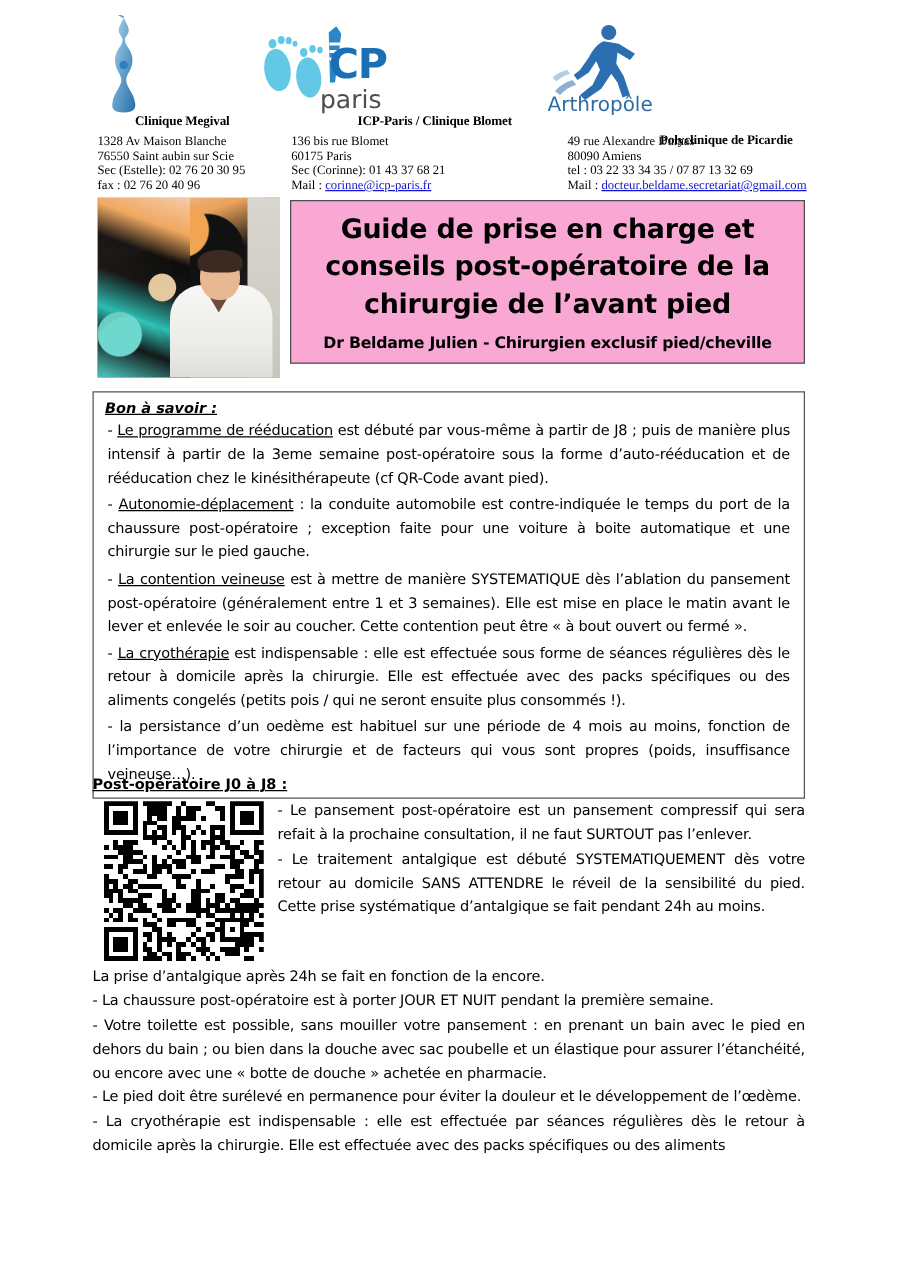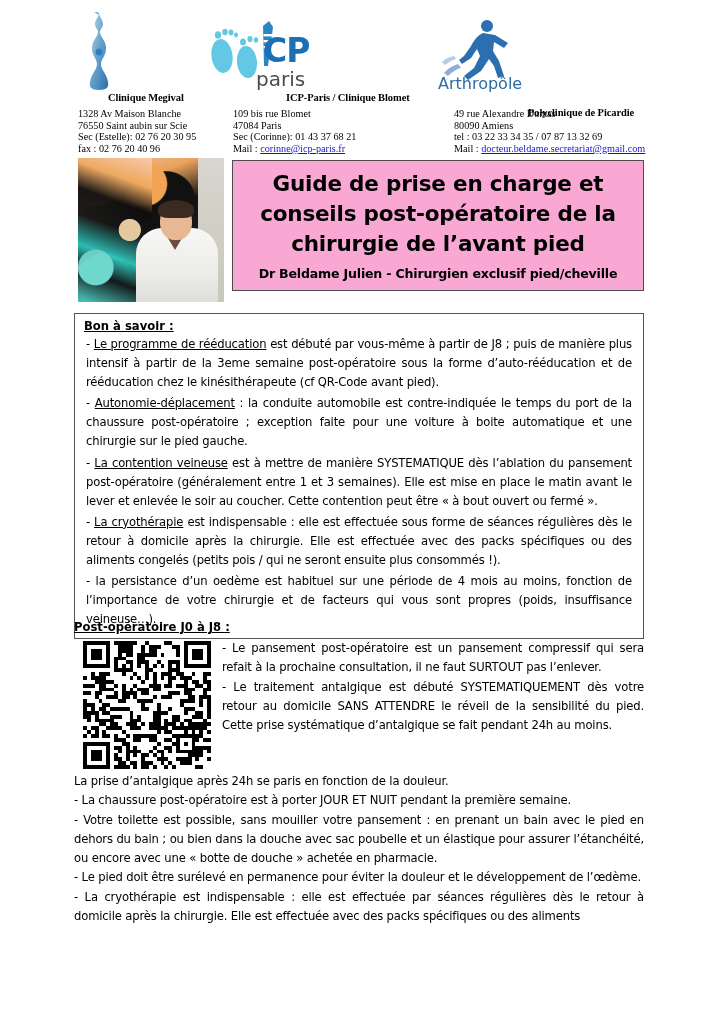--- a/index.html
+++ b/index.html
@@ -205,20 +205,21 @@
     box-sizing: border-box;
     padding: 5px 9px 7px 9px;
     background: #fff;
   }
   .sec-heading {
     font-family: "DejaVu Sans", sans-serif;
     font-weight: bold;
     font-size: 11.6px;
     text-decoration: underline;
     margin: 0 0 1px 0;
+    font-style: italic;
   }
   .body-p {
     font-family: "DejaVu Sans", sans-serif;
     font-size: 11.6px;
     line-height: 19.1px;
     text-align: justify;
     margin: 2px;
     letter-spacing: -0.15px;
   }
   .u { text-decoration: underline; }
@@ -338,22 +339,22 @@
     <div class="contact-cols">
 
       <div class="contact-col col0">
         <div class="cline">1328 Av Maison Blanche</div>
         <div class="cline">76550 Saint aubin sur Scie</div>
         <div class="cline">Sec (Estelle): 02 76 20 30 95</div>
         <div class="cline">fax : 02 76 20 40 96</div>
       </div>
 
       <div class="contact-col col1">
-        <div class="cline">109 bis rue Blomet</div>
-        <div class="cline">47084 Paris</div>
+        <div class="cline">136 bis rue Blomet</div>
+        <div class="cline">60175 Paris</div>
         <div class="cline">Sec (Corinne): 01 43 37 68 21</div>
         <div class="cline">
           <span>Mail : </span><a class="maillink" href="#">corinne@icp-paris.fr</a>
         </div>
       </div>
 
       <div class="contact-col col2">
         <div class="cline">49 rue Alexandre Dumas</div>
         <div class="cline">80090 Amiens</div>
         <div class="cline">tel : 03 22 33 34 35 / 07 87 13 32 69</div>
@@ -404,20 +405,20 @@
         </g>
     </svg>
   </div>
 
   <div class="postop-right">
     <p>- Le pansement post-opératoire est un pansement compressif qui sera refait à la prochaine consultation, il ne faut SURTOUT pas l’enlever.</p>
     <p>- Le traitement antalgique est débuté SYSTEMATIQUEMENT dès votre retour au domicile SANS ATTENDRE le réveil de la sensibilité du pied. Cette prise systématique d’antalgique se fait pendant 24h au moins.</p>
   </div>
 
   <div class="postop-wide">
-    <p>La prise d’antalgique après 24h se paris en fonction de la douleur.</p>
+    <p>La prise d’antalgique après 24h se fait en fonction de la encore.</p>
     <p>- La chaussure post-opératoire est à porter JOUR ET NUIT pendant la première semaine.</p>
     <p>- Votre toilette est possible, sans mouiller votre pansement : en prenant un bain avec le pied en dehors du bain ; ou bien dans la douche avec sac poubelle et un élastique pour assurer l’étanchéité, ou encore avec une « botte de douche » achetée en pharmacie.</p>
     <p>- Le pied doit être surélevé en permanence pour éviter la douleur et le développement de l’œdème.</p>
     <p>- La cryothérapie est indispensable : elle est effectuée par séances régulières dès le retour à domicile après la chirurgie. Elle est effectuée avec des packs spécifiques ou des aliments</p>
   </div>
 
 </div>
 
 </body></html>

